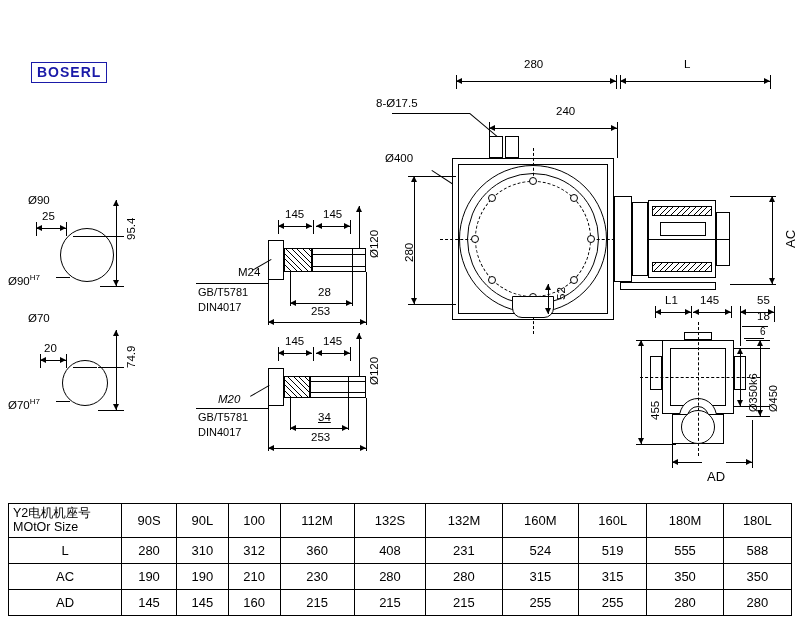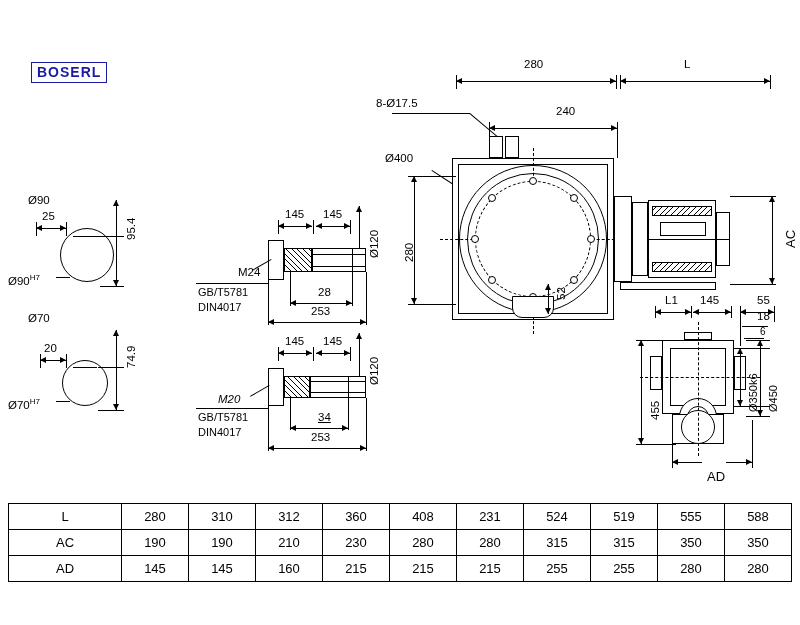--- a/index.html
+++ b/index.html
@@ -371,20 +371,36 @@
     <div class="ln h" style="left:672px;top:462px;width:30px;"></div>
     <div class="ln h" style="left:726px;top:462px;width:26px;"></div>
     <div class="ar ar-l" style="left:672px;top:459px;"></div>
     <div class="ar ar-r" style="left:746px;top:459px;"></div>
     <div class="ln v" style="left:672px;top:444px;height:24px;"></div>
     <div class="ln v" style="left:752px;top:420px;height:48px;"></div>
   </div>
 
   <table id="spec-table">
     <tbody>
+      <tr>
+        <td class="corner" rowspan="1">
+          <div>Y2电机机座号</div>
+          <div>MOtOr Size</div>
+        </td>
+        <td>90S</td>
+        <td>90L</td>
+        <td>100</td>
+        <td>112M</td>
+        <td>132S</td>
+        <td>132M</td>
+        <td>160M</td>
+        <td>160L</td>
+        <td>180M</td>
+        <td>180L</td>
+      </tr>
       <tr>
         <td class="rowhead">L</td>
         <td>280</td>
         <td>310</td>
         <td>312</td>
         <td>360</td>
         <td>408</td>
         <td>231</td>
         <td>524</td>
         <td>519</td>

